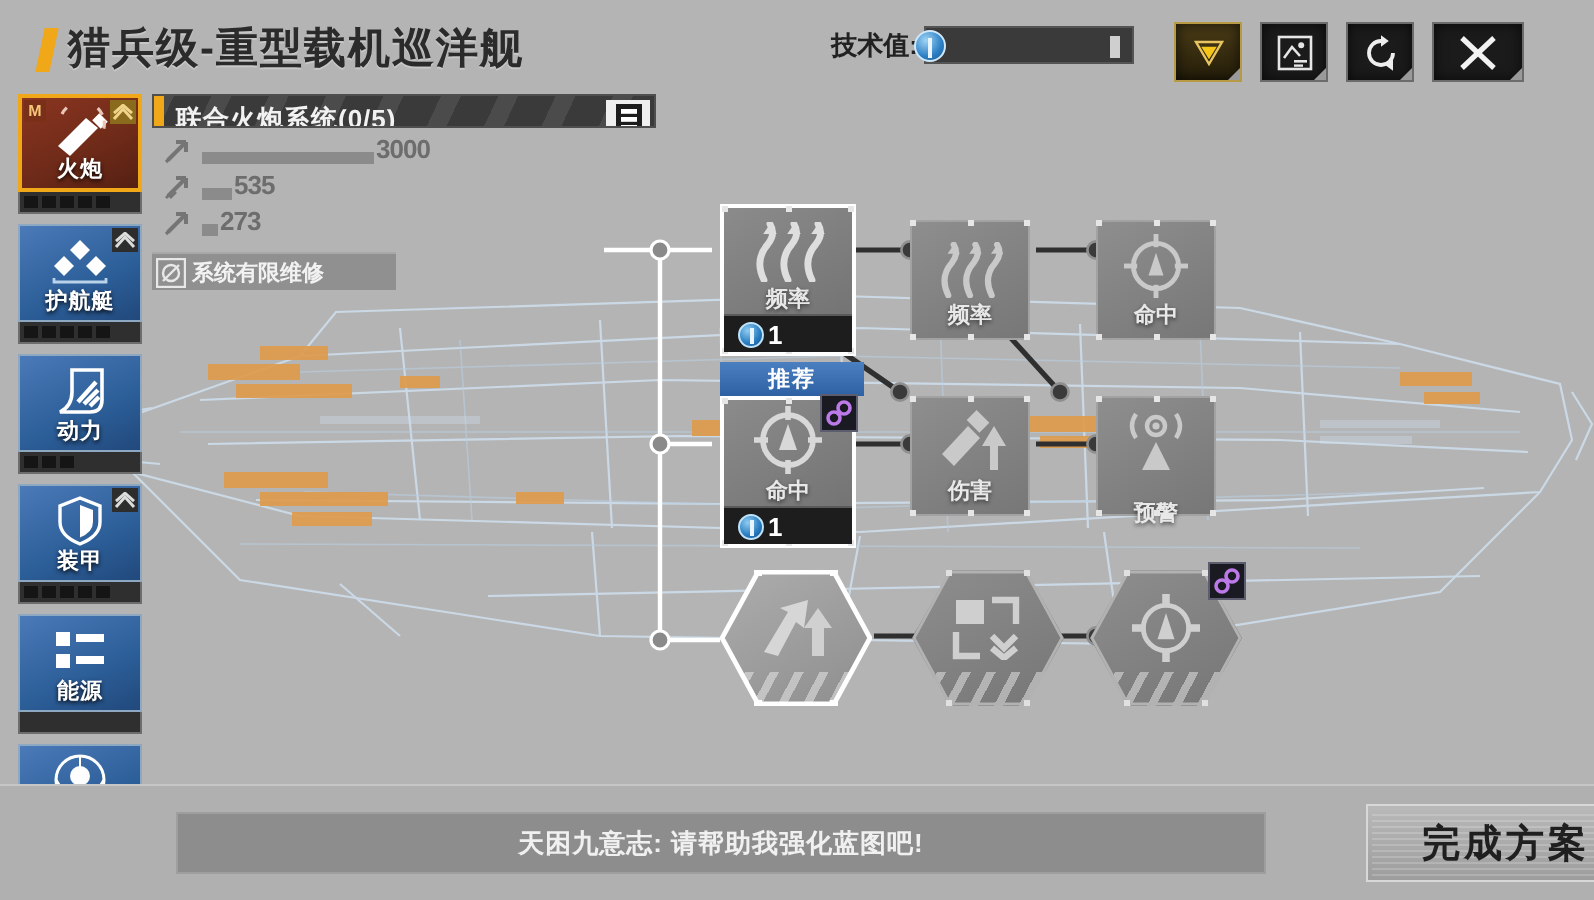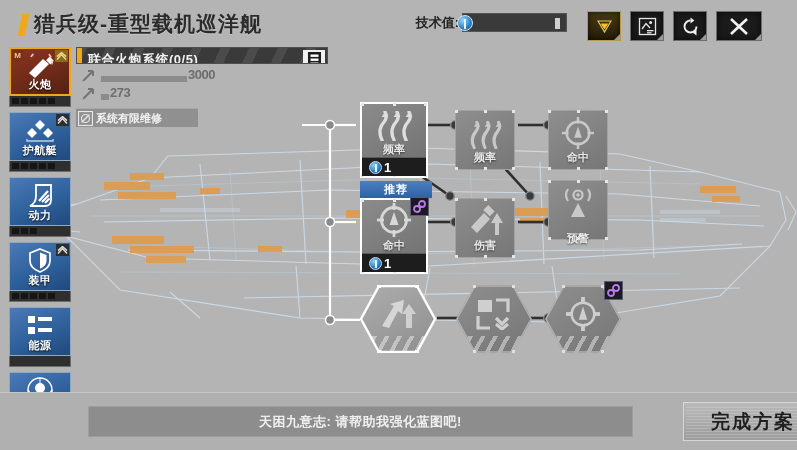--- a/index.html
+++ b/index.html
@@ -497,20 +497,30 @@
     <span class="stat-ico">
       <svg width="13" height="13" viewBox="0 0 13 13">
           <path d="M2 11 L11 2 M11 2 L6 2 M11 2 L11 7" stroke="#757575" stroke-width="2" fill="none"></path>
           <path d="M1 12 L4 9" stroke="#757575" stroke-width="1.6"></path>
         </svg>
     </span>
     <span class="stat-bar" style="width:86px;"></span>
     <span class="stat-val">3000</span>
   </div>
 
+  <div class="stat-row">
+    <span class="stat-ico">
+      <svg width="13" height="13" viewBox="0 0 13 13">
+          <path d="M2 11 L11 2 M11 2 L6 2 M11 2 L11 7" stroke="#757575" stroke-width="2" fill="none"></path>
+          <path d="M1 12 L5 8 M3 12 L6 9" stroke="#757575" stroke-width="1.4"></path>
+        </svg>
+    </span>
+    <span class="stat-bar" style="width:15px;"></span>
+    <span class="stat-val">535</span>
+  </div>
 
   <div class="stat-row">
     <span class="stat-ico">
       <svg width="13" height="13" viewBox="0 0 13 13">
           <path d="M2 11 L11 2 M11 2 L6 2 M11 2 L11 7" stroke="#757575" stroke-width="2" fill="none"></path>
           <path d="M1 12 L4 9" stroke="#757575" stroke-width="1.6"></path>
         </svg>
     </span>
     <span class="stat-bar" style="width:8px;"></span>
     <span class="stat-val">273</span>
@@ -675,21 +685,21 @@
   <div class="nglyph">
     <svg width="36" height="32" viewBox="0 0 36 32">
       <path d="M4 22 L17 8 L23 14 L10 28 Z" fill="#c9c9c9"></path>
       <rect x="18" y="2" width="9" height="7" fill="#c9c9c9" transform="rotate(45 22 5)"></rect>
       <polygon points="28,30 28,18 24,18 30,8 36,18 32,18 32,30" fill="#c9c9c9"></polygon>
     </svg>
   </div>
   <div class="nlabel">伤害</div>
 </div>
 
-<div class="node" style="left:548px; top:180px;gap:12px;">
+<div class="node" style="left:548px; top:198px;gap:12px;">
   <span class="corners">
       <span></span>
       <span></span>
       <span></span>
       <span></span>
       <span></span>
       <span></span>
     </span>
   <div class="nglyph">
     <svg width="36" height="32" viewBox="0 0 36 32">

